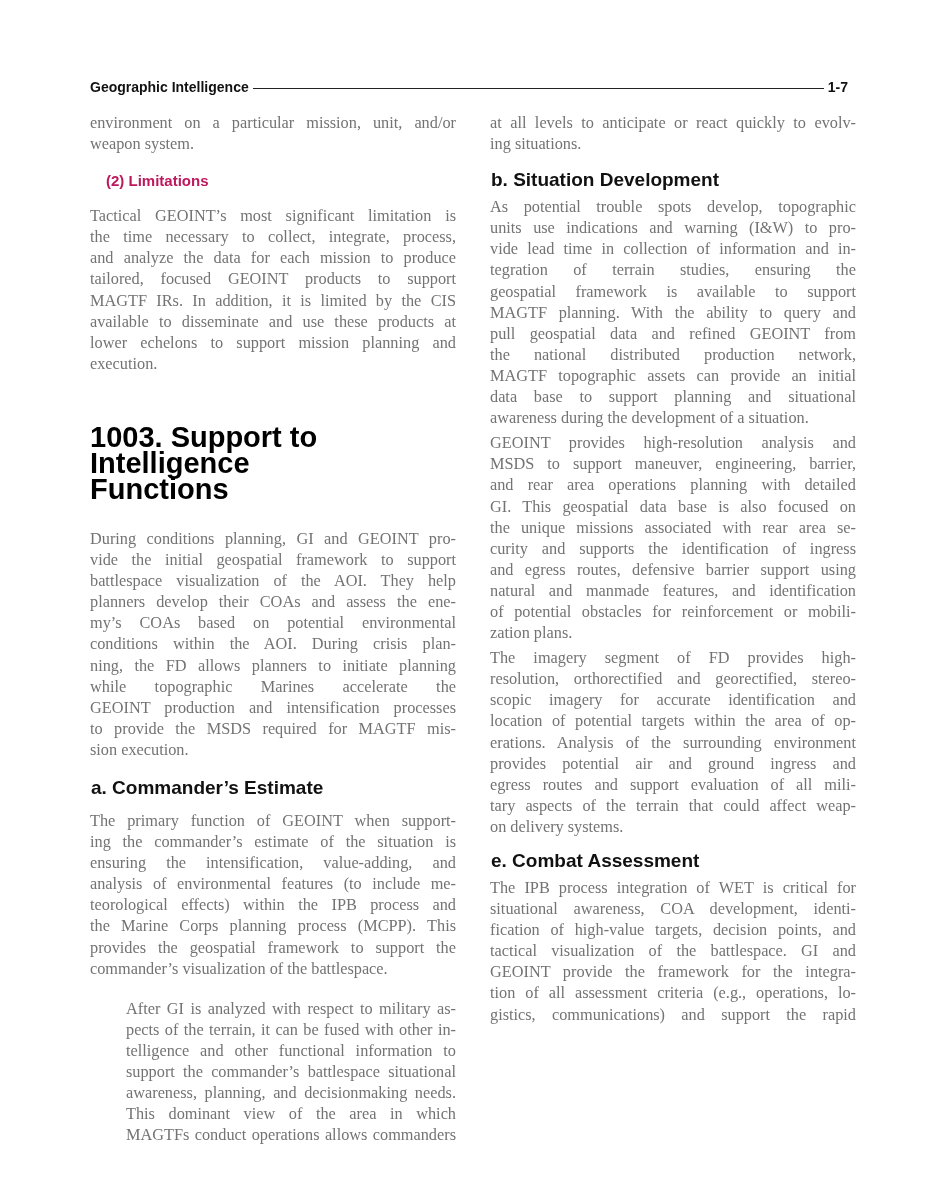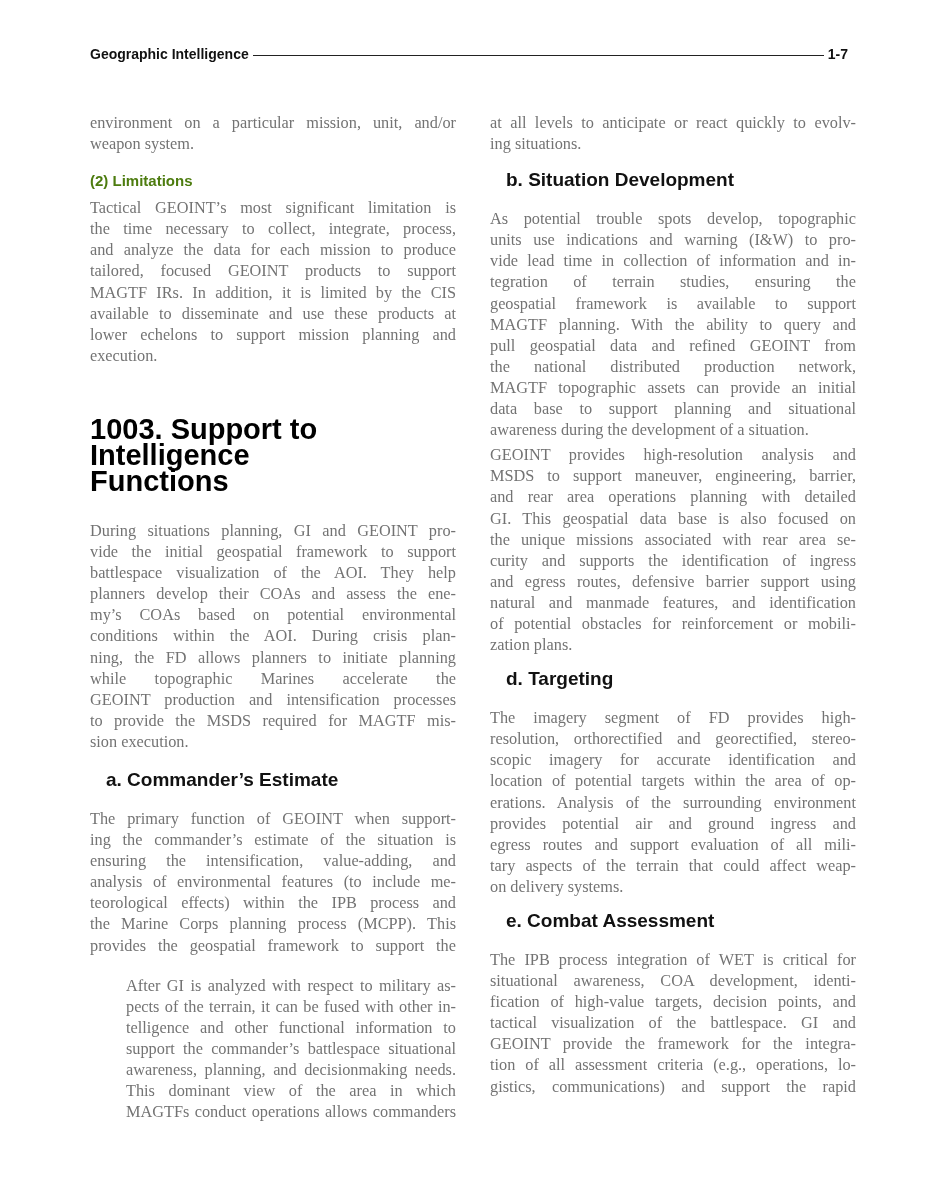--- a/index.html
+++ b/index.html
@@ -1,38 +1,38 @@
 <!DOCTYPE html>
 <html><head>
 <meta charset="utf-8">
 <style>
   html, body { margin: 0; padding: 0; background: #ffffff; }
   body { width: 926px; height: 1198px; position: relative; overflow: hidden; color: #111; }
   .header {
-    position: absolute; left: 90px; top: 43px; width: 758px; height: 22px;
+    position: absolute; left: 90px; top: 76px; width: 758px; height: 22px;
     display: flex; align-items: center;
     font-family: "Liberation Sans", sans-serif; font-weight: bold; font-size: 14px; color: #111;
   }
   .header .rule { flex: 1; height: 0; border-top: 1px solid #222; margin: 0 4px; position: relative; top: 1px; }
   .col { position: absolute; top: 112px; width: 366px; }
   .col.left { left: 90px; }
   .col.right { left: 490px; }
   .body-text {
     font-family: "Liberation Serif", serif; font-size: 16.3px; line-height: 21.1px;
     margin: 0; color: #737373;
   }
   .line { display: block; text-align: justify; text-align-last: justify; white-space: nowrap; height: 21.1px; }
   .line.last { text-align-last: left; }
   .h3 {
     font-family: "Liberation Sans", sans-serif; font-weight: bold; font-size: 15px;
-    margin: 0; color: #4d7c0f;
+    margin: 16px; color: #be185d;
   }
   .h2 {
     font-family: "Liberation Sans", sans-serif; font-weight: bold; font-size: 19px;
-    margin: 16px; color: #111; line-height: 24px;
+    margin: 1px; color: #111; line-height: 24px;
   }
   .h1 {
     font-family: "Liberation Sans", sans-serif; font-weight: bold; font-size: 29px;
     margin: 0; color: #000000; line-height: 26px;
   }
 </style>
 </head>
 <body>
 
 <div class="header">
@@ -58,21 +58,21 @@
       <span class="line">available to disseminate and use these products at</span>
       <span class="line">lower echelons to support mission planning and</span>
       <span class="line last">execution.</span>
     </div>
 
   <div style="margin-top:50px;">
     <h2 class="h1">1003.  Support to Intelligence</h2>
     <h2 class="h1">Functions</h2>
   </div>
   <div class="body-text" style="margin-top:26px;">
-      <span class="line">During situations planning, GI and GEOINT pro-</span>
+      <span class="line">During conditions planning, GI and GEOINT pro-</span>
       <span class="line">vide the initial geospatial framework to support</span>
       <span class="line">battlespace visualization of the AOI. They help</span>
       <span class="line">planners develop their COAs and assess the ene-</span>
       <span class="line">my’s COAs based on potential environmental</span>
       <span class="line">conditions within the AOI. During crisis plan-</span>
       <span class="line">ning, the FD allows planners to initiate planning</span>
       <span class="line">while topographic Marines accelerate the</span>
       <span class="line">GEOINT production and intensification processes</span>
       <span class="line">to provide the MSDS required for MAGTF mis-</span>
       <span class="line last">sion execution.</span>
@@ -80,20 +80,21 @@
 
   <h3 class="h2" style="margin-top:16px;">a.  Commander’s Estimate</h3>
   <div class="body-text" style="margin-top:10px;">
       <span class="line">The primary function of GEOINT when support-</span>
       <span class="line">ing the commander’s estimate of the situation is</span>
       <span class="line">ensuring the intensification, value-adding, and</span>
       <span class="line">analysis of environmental features (to include me-</span>
       <span class="line">teorological effects) within the IPB process and</span>
       <span class="line">the Marine Corps planning process (MCPP). This</span>
       <span class="line">provides the geospatial framework to support the</span>
+      <span class="line last">commander’s visualization of the battlespace.</span>
     </div>
   <div class="body-text" style="margin-top:19px;margin-left:36px;">
       <span class="line">After GI is analyzed with respect to military as-</span>
       <span class="line">pects of the terrain, it can be fused with other in-</span>
       <span class="line">telligence and other functional information to</span>
       <span class="line">support the commander’s battlespace situational</span>
       <span class="line">awareness, planning, and decisionmaking needs.</span>
       <span class="line">This dominant view of the area in which</span>
       <span class="line">MAGTFs conduct operations allows commanders</span>
     </div>
@@ -127,21 +128,20 @@
       <span class="line">and rear area operations planning with detailed</span>
       <span class="line">GI. This geospatial data base is also focused on</span>
       <span class="line">the unique missions associated with rear area se-</span>
       <span class="line">curity and supports the identification of ingress</span>
       <span class="line">and egress routes, defensive barrier support using</span>
       <span class="line">natural and manmade features, and identification</span>
       <span class="line">of potential obstacles for reinforcement or mobili-</span>
       <span class="line last">zation plans.</span>
     </div>
 
-  <h3 class="h2" style="margin-top:12px;">d.  Targeting</h3>
   <div class="body-text" style="margin-top:4px;">
       <span class="line">The imagery segment of FD provides high-</span>
       <span class="line">resolution, orthorectified and georectified, stereo-</span>
       <span class="line">scopic imagery for accurate identification and</span>
       <span class="line">location of potential targets within the area of op-</span>
       <span class="line">erations. Analysis of the surrounding environment</span>
       <span class="line">provides potential air and ground ingress and</span>
       <span class="line">egress routes and support evaluation of all mili-</span>
       <span class="line">tary aspects of the terrain that could affect weap-</span>
       <span class="line last">on delivery systems.</span>

